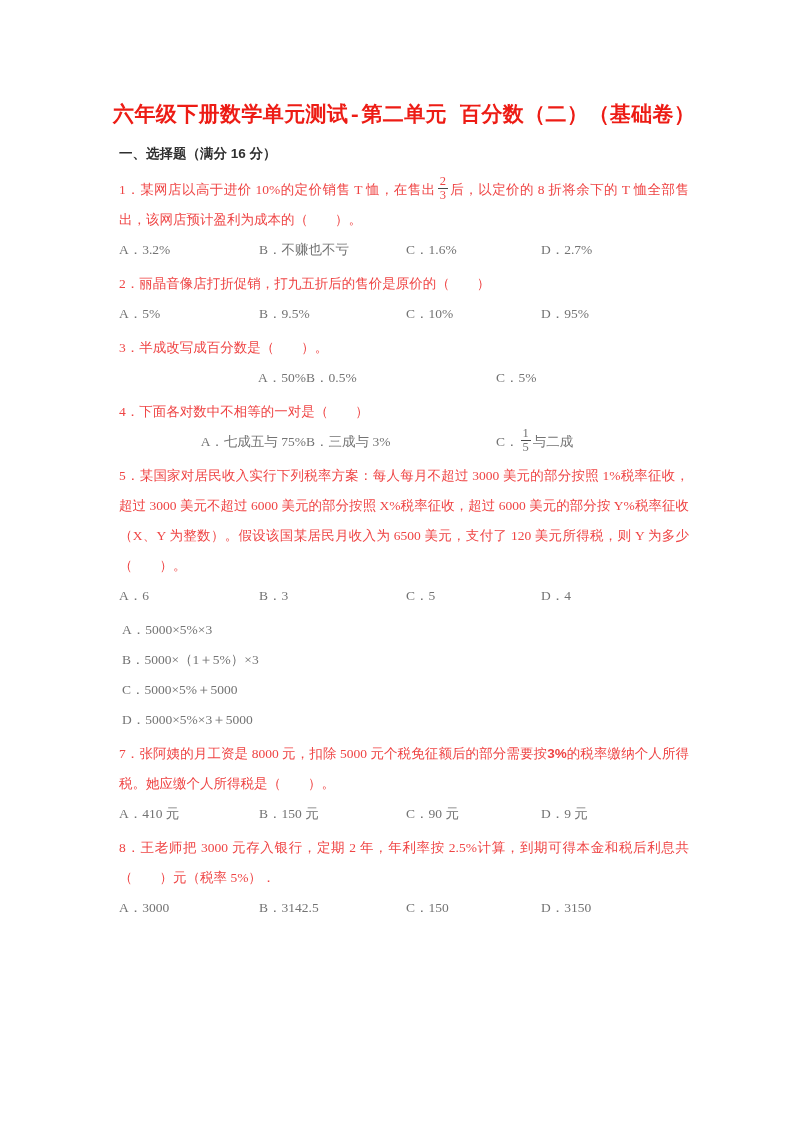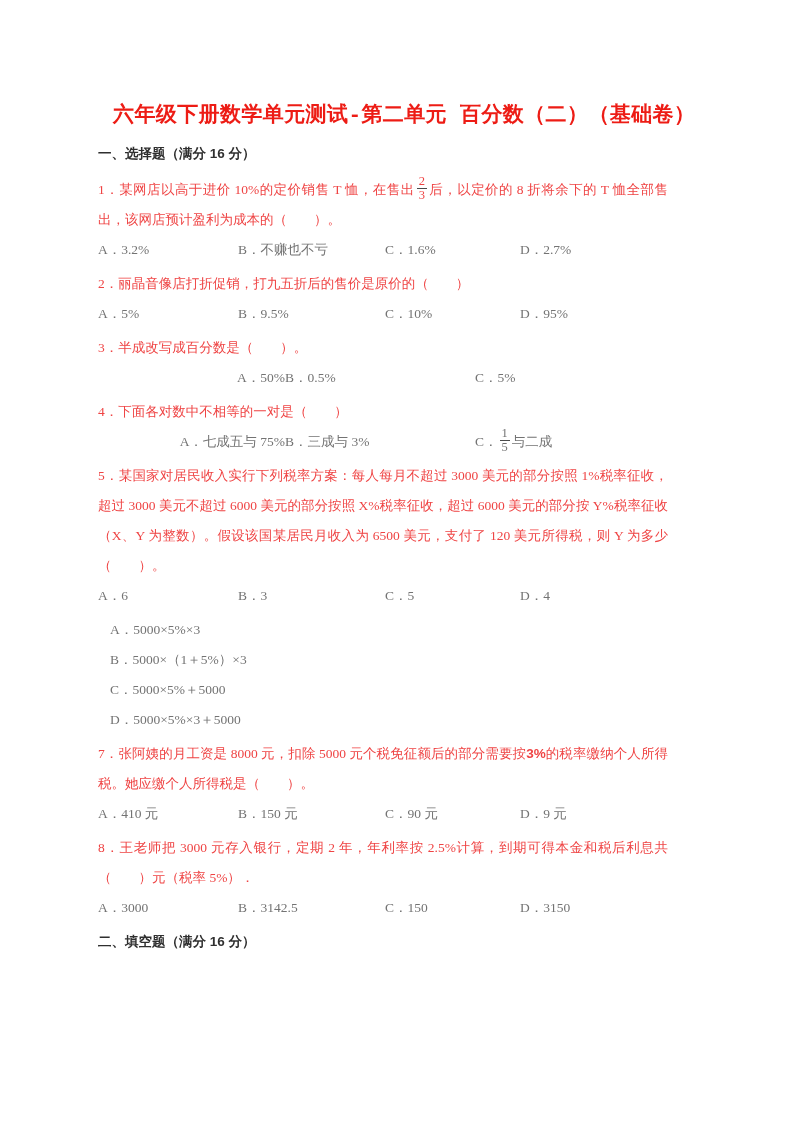--- a/index.html
+++ b/index.html
@@ -29,21 +29,21 @@
     text-align: center;
     color: #ed1c15;
     font-family: Liberation Mono, monospace;
     font-weight: bold;
     font-size: 21px;
     letter-spacing: 0.4px;
     white-space: nowrap;
   }
   .body-block {
     position: absolute;
-    left: 98px;
+    left: 119px;
     top: 144px;
     width: 570px;
   }
   .section-head {
     font-family: "Liberation Sans", "DejaVu Sans", sans-serif;
     font-weight: bold;
     font-size: 13.5px;
     color: #2f2f2f;
     margin: 0 0 11px 0;
     line-height: 20px;
@@ -73,21 +73,21 @@
   .cols4 .opt:nth-child(1) { width: 140px; }
   .cols4 .opt:nth-child(2) { width: 147px; }
   .cols4 .opt:nth-child(3) { width: 135px; }
   .cols4 .opt:nth-child(4) { width: 130px; }
   .cols3 .opt:nth-child(1) { width: 187px; text-align: right; }
   .cols3 .opt:nth-child(2) { width: 190px; }
   .cols3 .opt:nth-child(3) { width: 150px; }
   .opts-stack .opt {
     display: block;
     width: auto;
-    margin-left: 12px;
+    margin-left: 3px;
     line-height: 30px;
   }
   
   .frac {
     display: inline-block;
     vertical-align: -0.48em;
     text-align: center;
     font-size: 12.5px;
     line-height: 1.05;
     margin: 0 2px;
@@ -171,16 +171,15 @@
       </p>
     </div>
 
     <div class="qblock">
       <p class="qtext">8．王老师把 3000 元存入银行，定期 2 年，年利率按 2.5%计算，到期可得本金和税后利息共（　　）元（税率 5%）．</p>
       <p class="opts cols4">
         <span class="opt">A．3000</span><span class="opt">B．3142.5</span><span class="opt">C．150</span><span class="opt">D．3150</span>
       </p>
     </div>
 
-    <div class="section-head spaced-top">二、填空题（满分 16 分）</div>
 
   </div>
 </div>
 
 </body></html>

